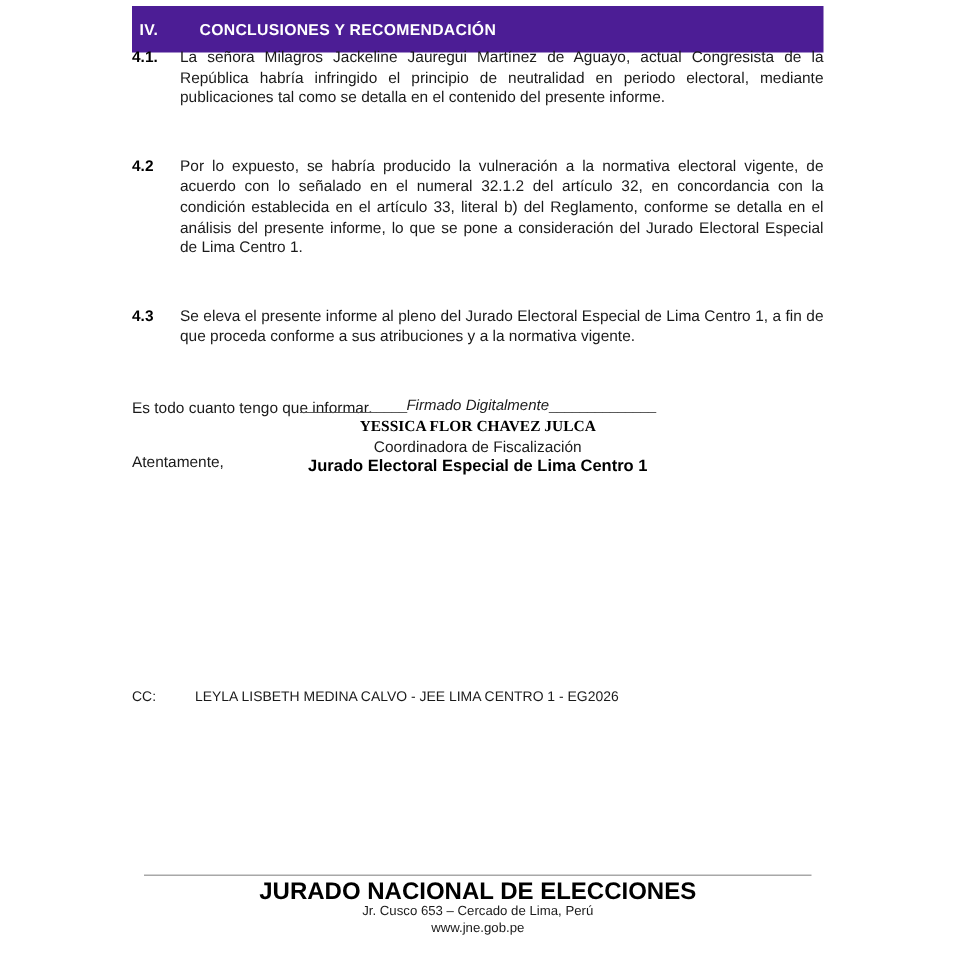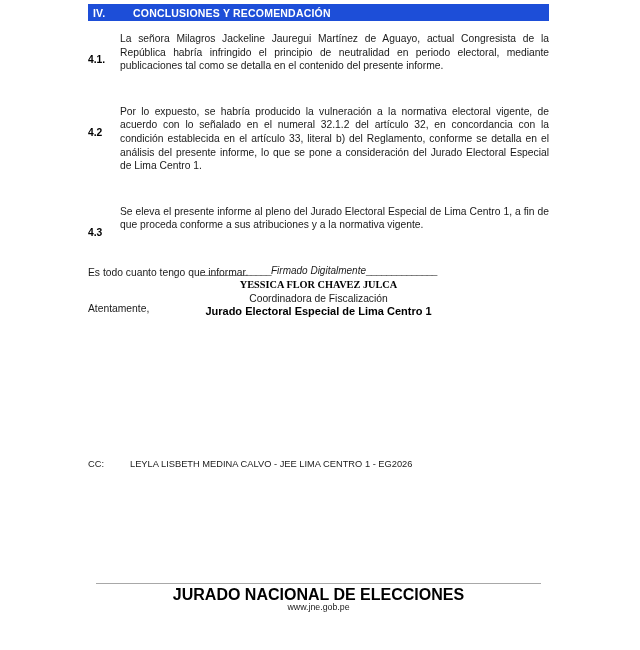--- a/index.html
+++ b/index.html
@@ -21,22 +21,22 @@
     height: 650px;
     box-sizing: border-box;
   }
 
   
   .section-header {
     position: absolute;
     left: 88px;
     top: 4px;
     width: 461px;
-    height: 17px;
-    background: #1d4ed8;
+    height: 31px;
+    background: #4c1d95;
     color: #ffffff;
     font-weight: bold;
     font-size: 10.5px;
     letter-spacing: 0.2px;
     display: flex;
     align-items: center;
     box-sizing: border-box;
   }
   .section-header .num {
     padding-left: 5px;
@@ -63,21 +63,20 @@
     text-align: justify;
     color: #1a1a1a;
   }
   .para .label {
     position: absolute;
     left: 0;
     top: 0;
     font-weight: bold;
     font-size: 10.3px;
     color: #000000;
-    margin-top: 21px;
   }
   .para-text {
     display: block;
   }
 
   .plain-line {
     font-size: 10.3px;
     line-height: 13.6px;
     color: #1a1a1a;
   }
@@ -219,16 +218,17 @@
   </div>
 
   <div class="cc-line">
     <span class="cc-label">CC:</span>
     <span class="cc-value">LEYLA LISBETH MEDINA CALVO - JEE LIMA CENTRO 1 - EG2026</span>
   </div>
 
   <div class="footer">
     <div class="footer-rule"></div>
     <div class="footer-org">JURADO NACIONAL DE ELECCIONES</div>
+    <div class="footer-addr">Jr. Cusco 653 – Cercado de Lima, Perú</div>
     <div class="footer-web">www.jne.gob.pe</div>
   </div>
 
 </div>
 
 </body></html>

